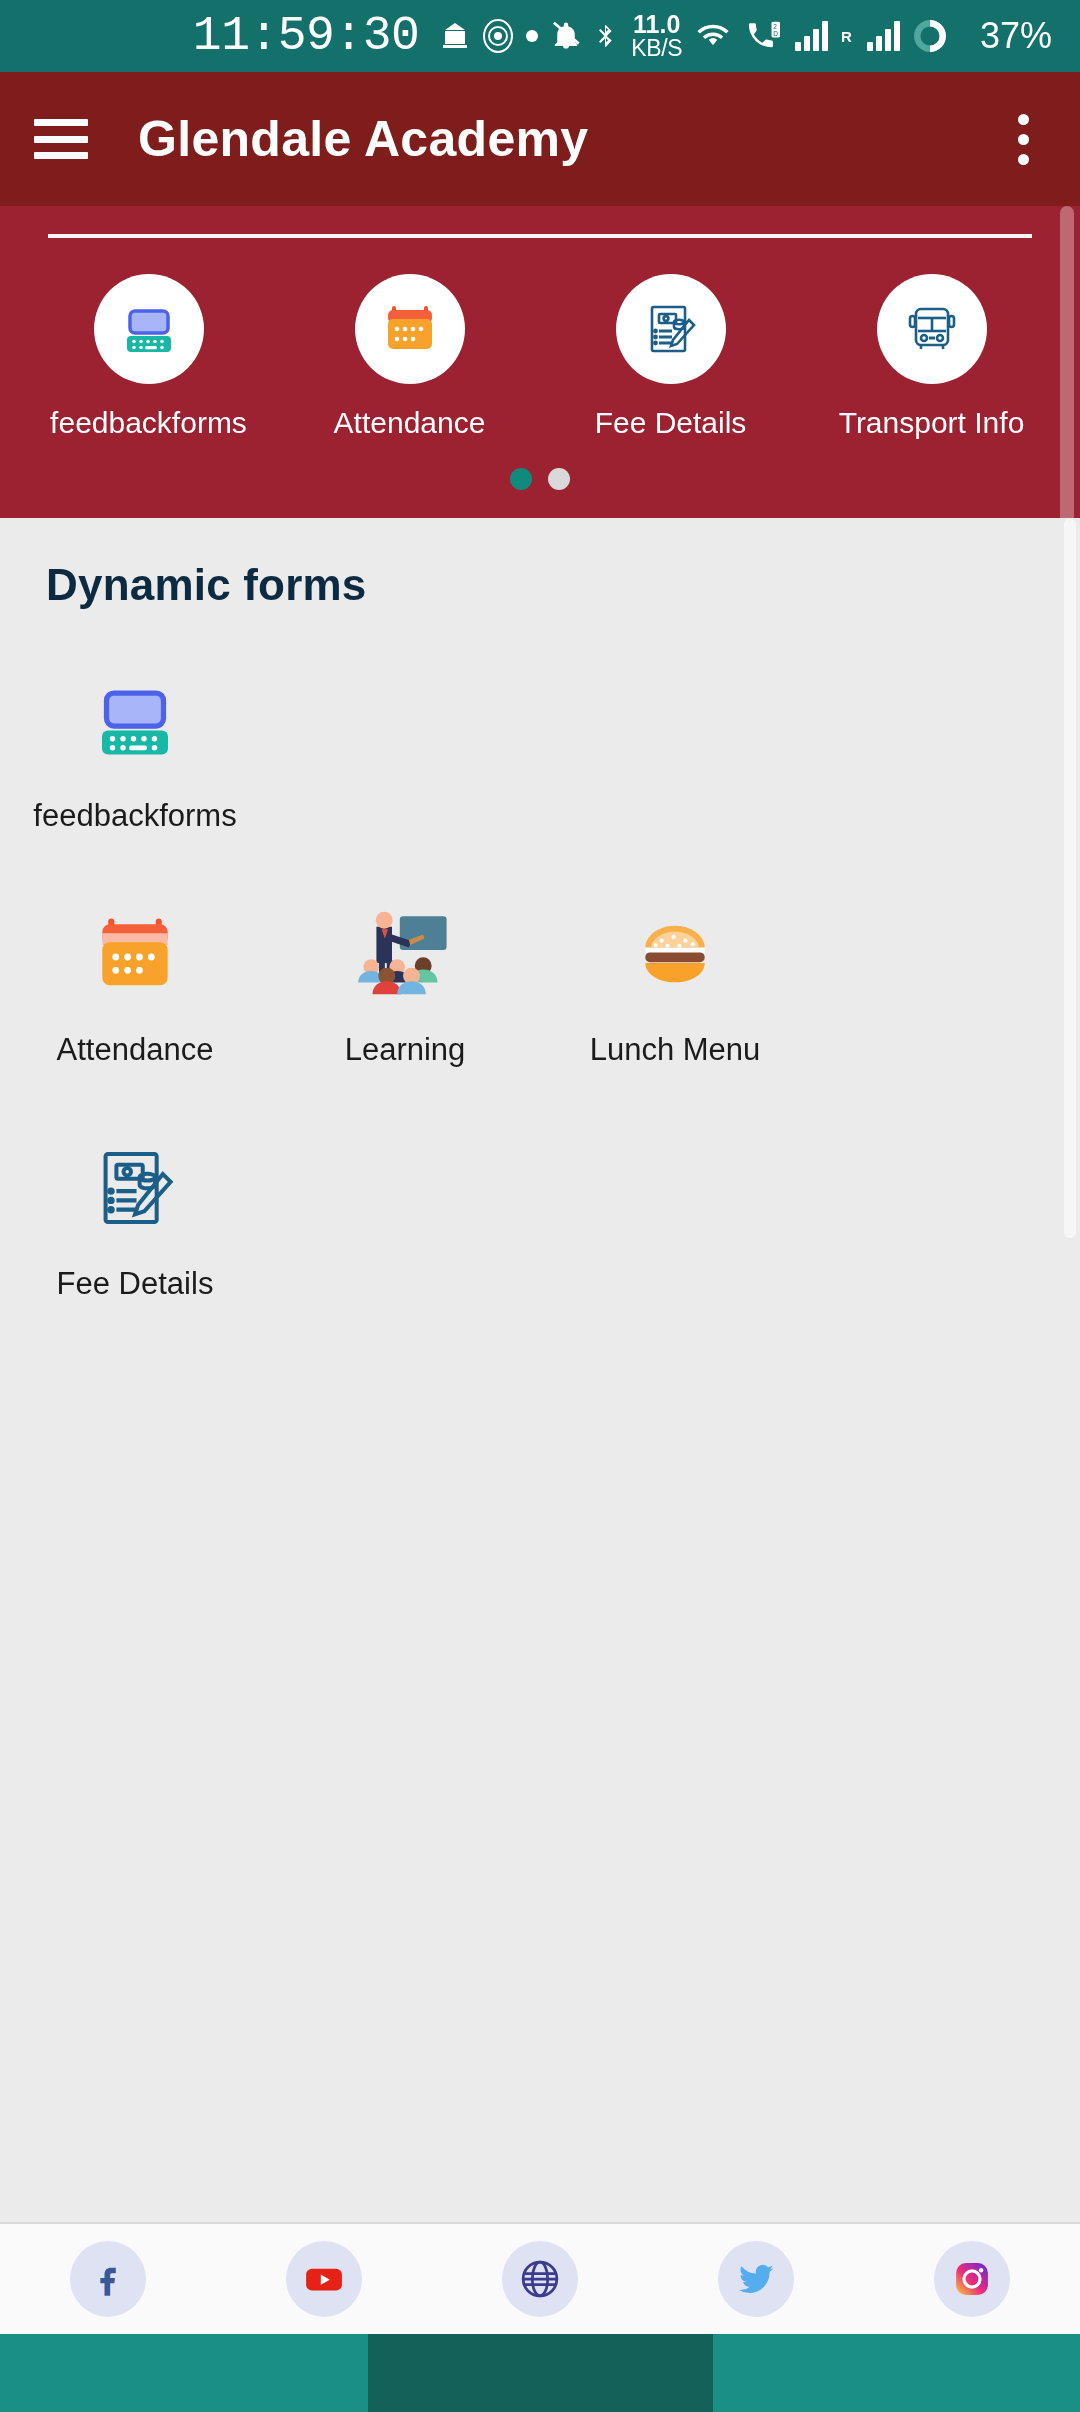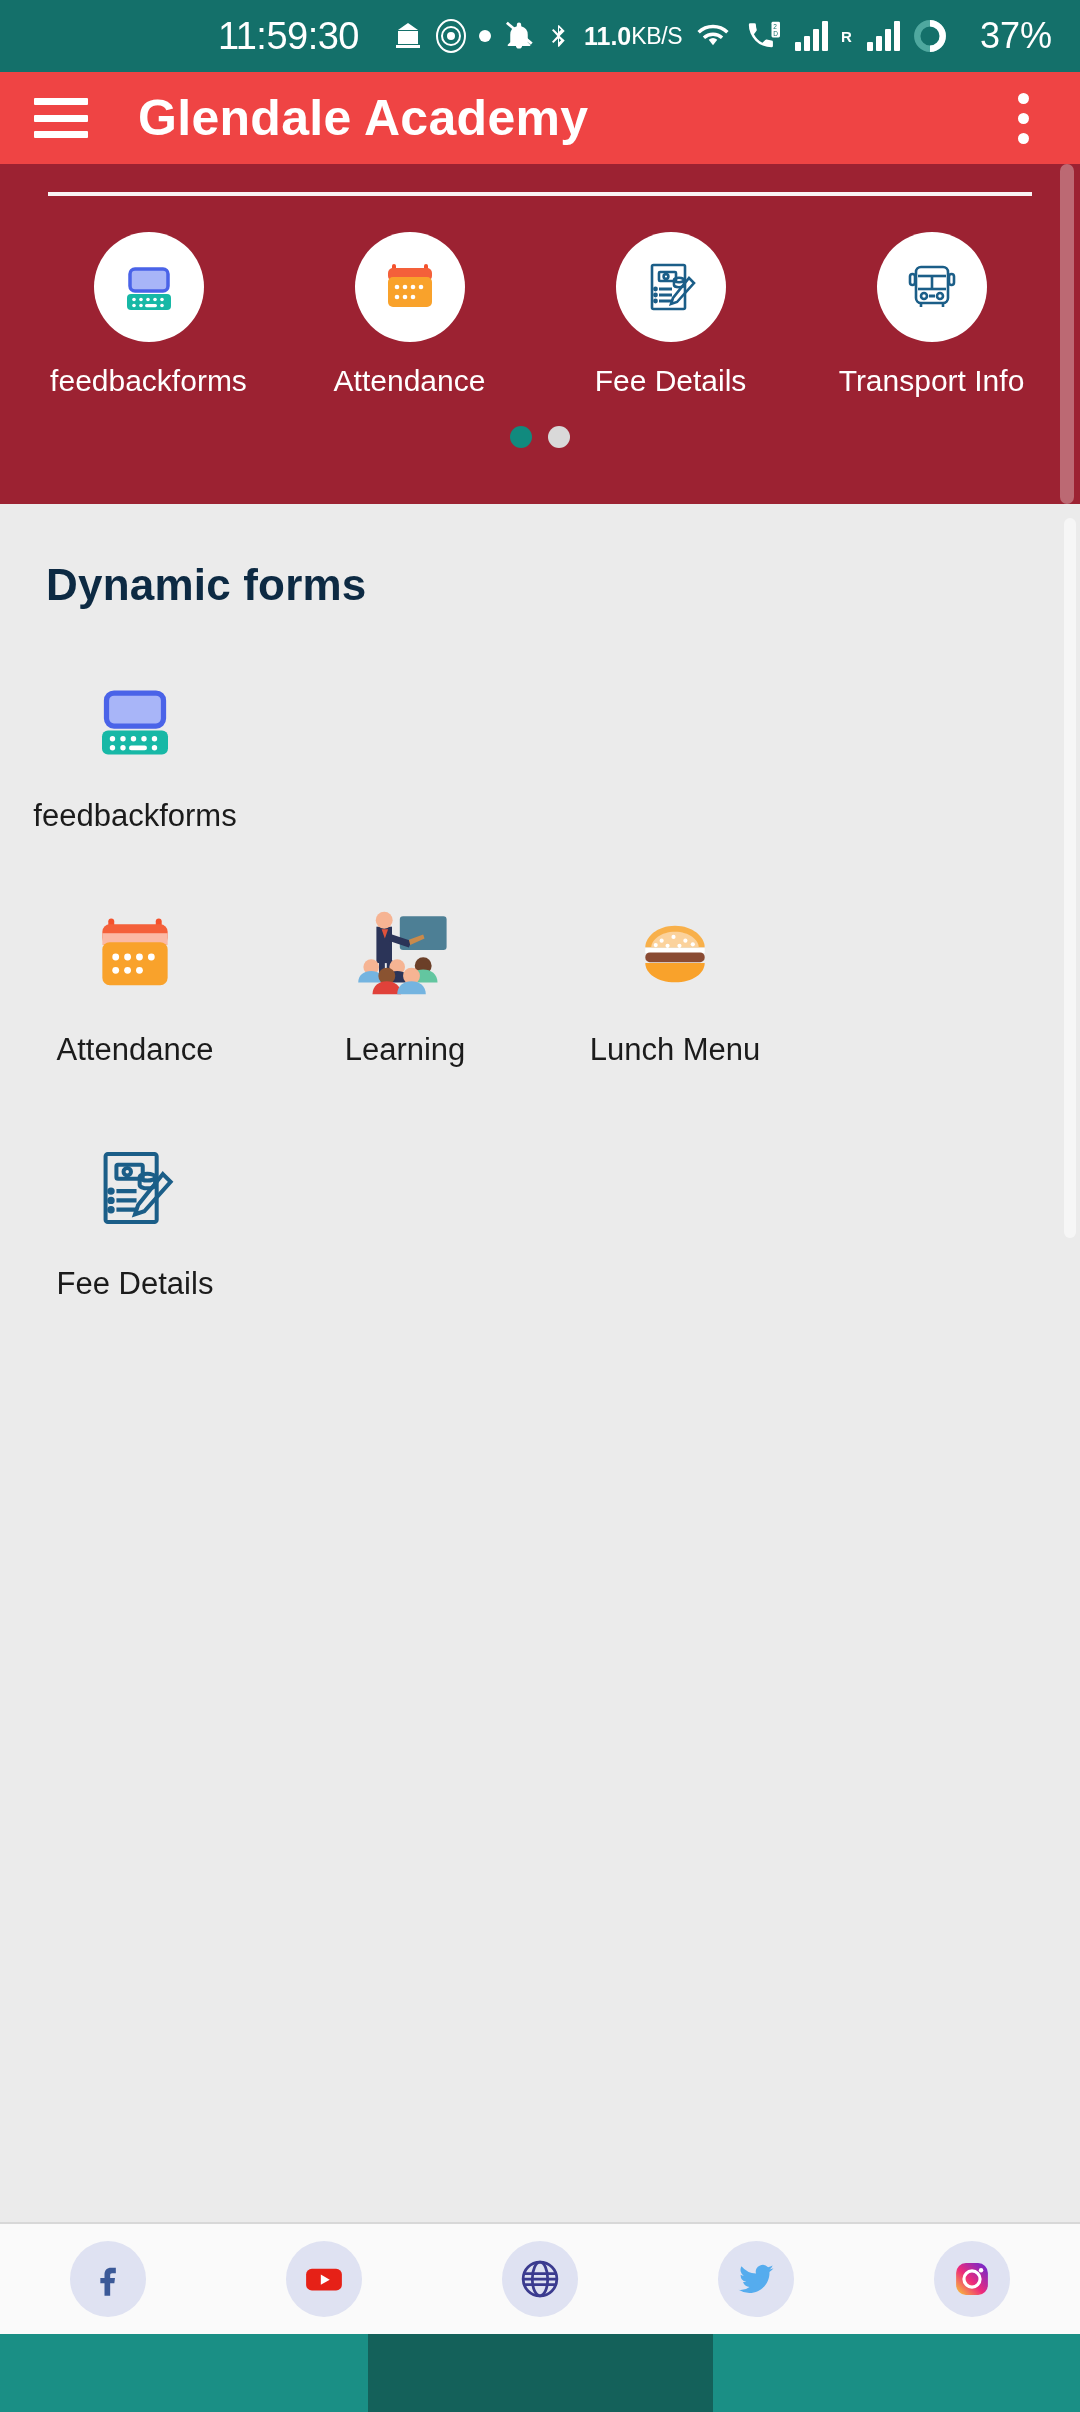--- a/index.html
+++ b/index.html
@@ -16,44 +16,44 @@
     height:72px;
     background:#14706a;
     display:flex;
     align-items:center;
     justify-content:flex-end;
     padding:0 28px 0 0;
     color:#ffffff;
     position:relative;
   }
   .sb-inner { display:flex; align-items:center; gap:13px; }
-  .sb-clock { font-size:38px; font-weight:500; letter-spacing:-0.5px; margin-right:21px; }
+  .sb-clock { font-size:48px; font-weight:500; letter-spacing:-0.5px; margin-right:8px;font-family:Liberation Mono, monospace; }
   .sb-badge {
     width:30px; height:34px;
     display:flex; align-items:center; justify-content:center;
     font-size:7px; line-height:1.05; text-align:center;
     border-radius:3px; overflow:hidden; color:#ffffff;
   }
   .sb-badge.circular { border-radius:50%; border:2px solid #fff; font-size:6px; }
   .sb-dot { width:12px; height:12px; border-radius:50%; background:#fff; }
-  .sb-net { display:flex; align-items:center; line-height:1; }
+  .sb-net { display:flex; flex-direction:column; align-items:center; line-height:1; }
   .sb-net .v { font-size:25px; font-weight:600; }
   .sb-net .u { font-size:23px; font-weight:400; letter-spacing:-0.4px; }
   .sb-ico { display:flex; align-items:center; }
   .sb-bars { display:flex; align-items:flex-end; gap:3px; height:30px; }
   .sb-bars i { width:6px; background:#fff; display:block; border-radius:1px; }
   .sb-bars i:nth-child(1){height:9px;} .sb-bars i:nth-child(2){height:15px;}
   .sb-bars i:nth-child(3){height:22px;} .sb-bars i:nth-child(4){height:30px;}
   .sb-roam { font-size:15px; font-weight:700; margin-right:2px; }
   .sb-batt { font-size:36px; font-weight:400; margin-left:20px; }
 
   
   .appbar {
-    height:92px;
-    background:#ef4444;
+    height:134px;
+    background:#7f1d1d;
     display:flex;
     align-items:center;
     padding:0 34px;
   }
   .hamburger { width:54px; height:40px; display:flex; flex-direction:column; justify-content:space-between; cursor:pointer; }
   .hamburger span { display:block; height:7px; background:#fff; border-radius:1px; }
   .appbar-title {
     flex:1;
     margin-left:50px;
     color:#ffffff;

